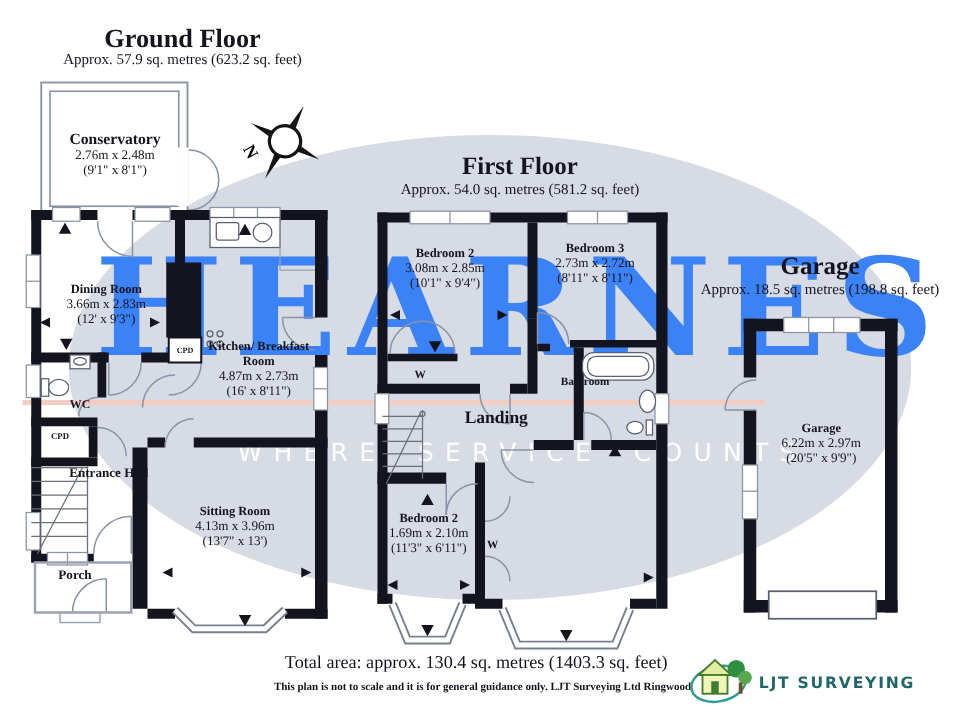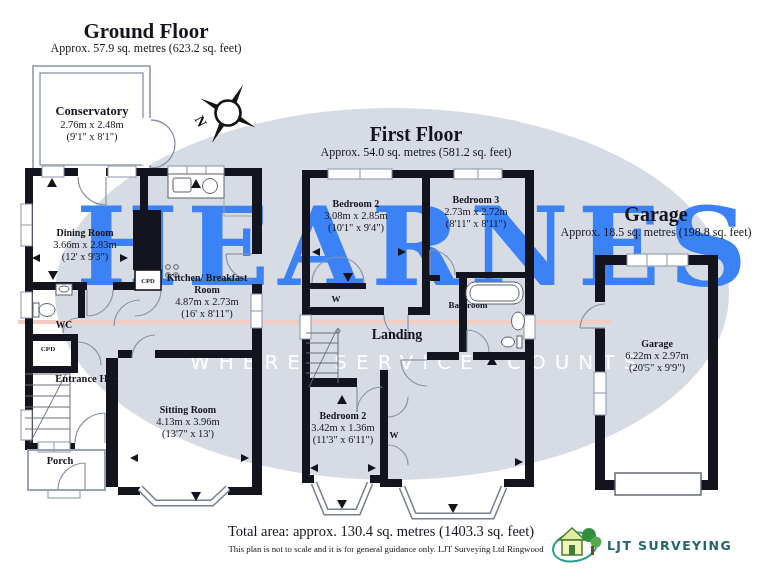--- a/index.html
+++ b/index.html
@@ -16,21 +16,21 @@
   .sec-title{position:absolute;transform:translate(-50%,-50%);font-weight:bold;font-size:21px;
              white-space:nowrap;text-align:center;}
   .sec-sub{position:absolute;transform:translate(-50%,-50%);font-size:12px;white-space:nowrap;}
   .rlabel{position:absolute;transform:translate(-50%,-50%);text-align:center;line-height:1.18;}
   .rname{display:block;font-weight:bold;font-size:10px;white-space:nowrap;}
   .rname.wrap{white-space:normal;}
   .rdim{display:block;font-size:10.5px;white-space:nowrap;}
   .minor{position:absolute;transform:translate(-50%,-50%);font-weight:bold;text-align:center;
          line-height:1.1;white-space:nowrap;}
   .footer-total{position:absolute;transform:translate(-50%,-50%);font-size:14.5px;white-space:nowrap;}
-  .footer-disc{position:absolute;transform:translate(-50%,-50%);font-size:8.8px;white-space:nowrap;}
+  .footer-disc{position:absolute;transform:translate(-50%,-50%);font-size:8.8px;white-space:nowrap;font-weight:bold;}
   .logo-text{position:absolute;font-family:"DejaVu Sans",sans-serif;font-weight:bold;font-size:12.5px;
              letter-spacing:1.4px;color:#20666b;text-transform:uppercase;white-space:nowrap;}
   svg{position:absolute;overflow:visible;}
 </style>
 </head>
 <body>
 
 <div class="page">
 
   <div class="ellipse"></div>
@@ -302,21 +302,21 @@
     <span class="rdim">3.08m x 2.85m</span>
     <span class="rdim">(10'1" x 9'4")</span>
   </div>
   <div class="rlabel" style="left:476px;top:212px">
     <span class="rname">Bedroom 3</span>
     <span class="rdim">2.73m x 2.72m</span>
     <span class="rdim">(8'11" x 8'11")</span>
   </div>
   <div class="rlabel" style="left:343px;top:428px">
     <span class="rname">Bedroom 2</span>
-    <span class="rdim">3.42m x 1.36m</span>
+    <span class="rdim">1.69m x 2.10m</span>
     <span class="rdim">(11'3" x 6'11")</span>
   </div>
   <div class="rlabel" style="left:657px;top:356px">
     <span class="rname">Garage</span>
     <span class="rdim">6.22m x 2.97m</span>
     <span class="rdim">(20'5" x 9'9")</span>
   </div>
 
   <div class="minor" style="left:87px;top:379px;font-size:10.5px;white-space:normal;width:64px">Entrance Hall</div>
   <div class="minor" style="left:60px;top:461px;font-size:10.5px">Porch</div>

